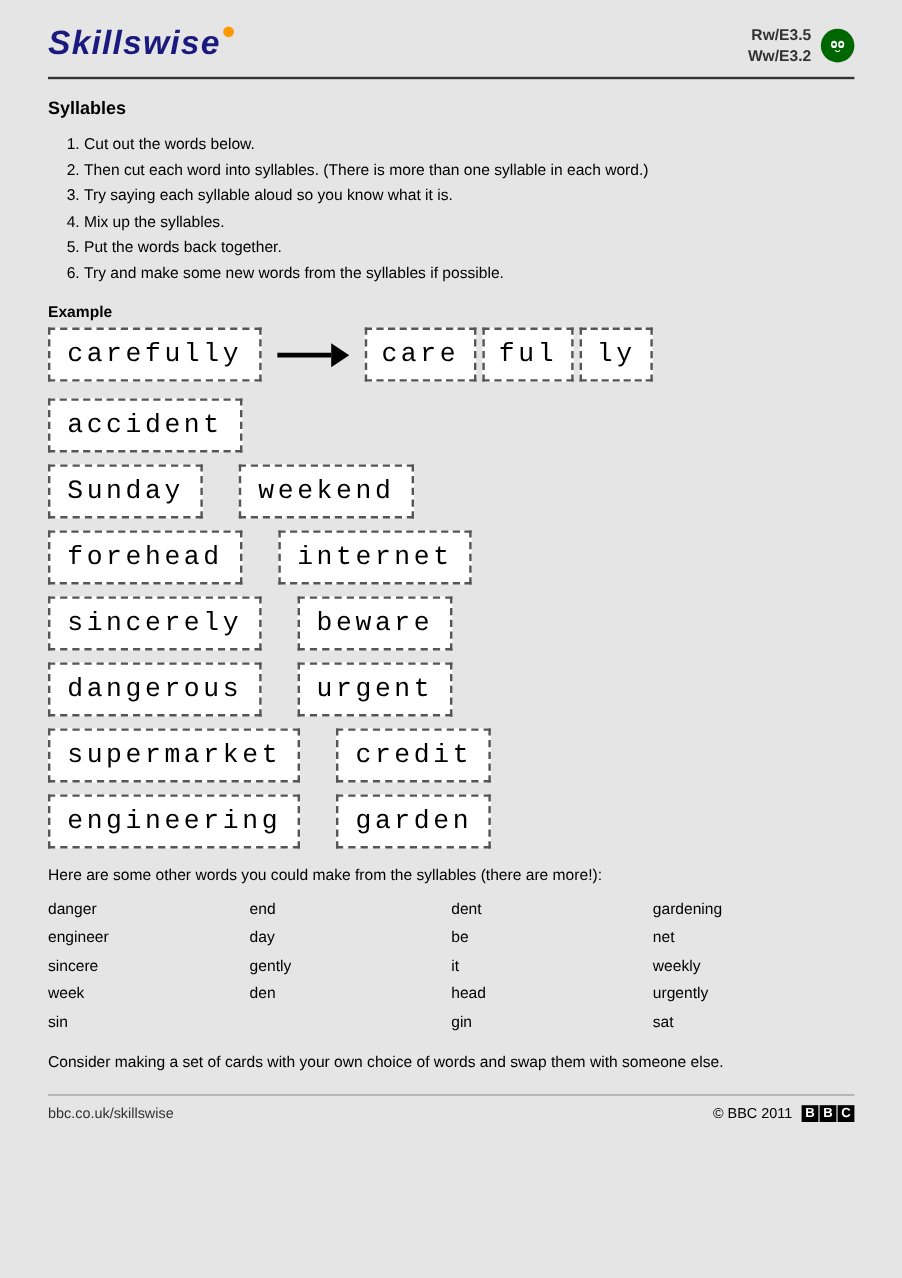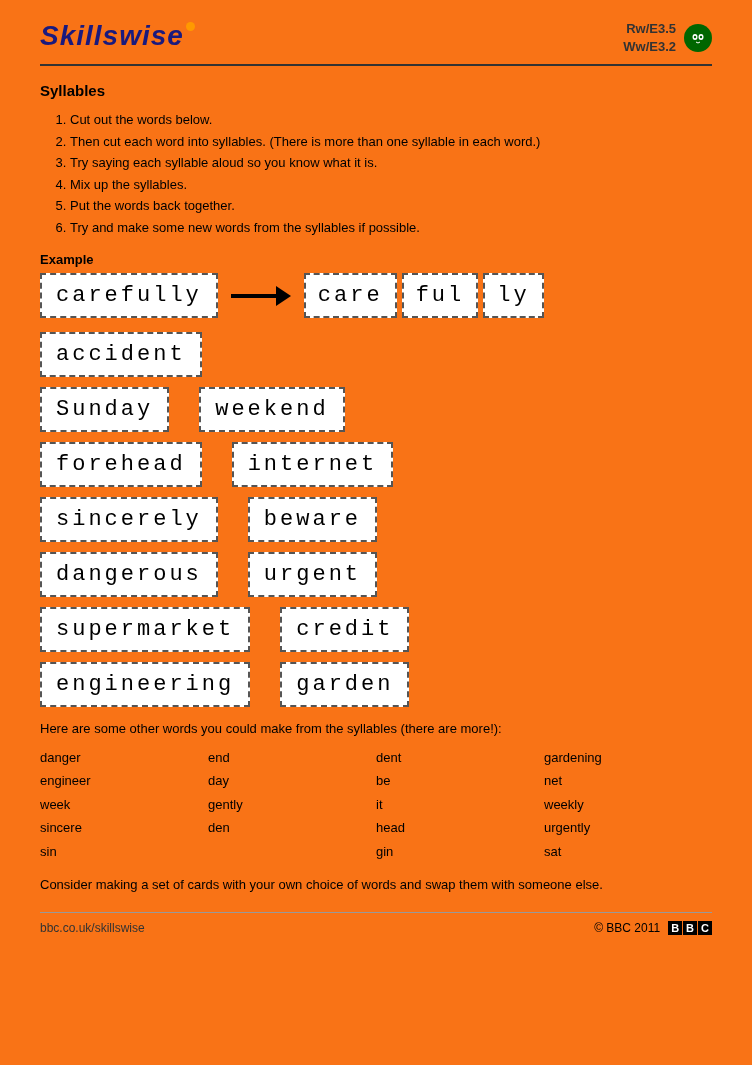--- a/index.html
+++ b/index.html
@@ -7,21 +7,21 @@
       font-family: Arial, sans-serif;
       background: #fff;
       color: #000;
       width: 752px;
       min-height: 1065px;
       padding: 0;
     }
     .page {
       width: 752px;
       min-height: 1065px;
-      background: #f97316;
+      background: #e5e5e5;
       padding: 20px 40px 20px 40px;
       position: relative;
     }
     
     .header {
       display: flex;
       justify-content: space-between;
       align-items: flex-start;
       border-bottom: 2px solid #333;
       padding-bottom: 8px;
@@ -278,22 +278,22 @@
         <div class="word-card">garden</div>
       </div>
     </div>
 
   <div class="note-text">Here are some other words you could make from the syllables (there are more!):</div>
 
   <div class="word-columns">
     <div class="word-col">
         <div>danger</div>
         <div>engineer</div>
+        <div>sincere</div>
         <div>week</div>
-        <div>sincere</div>
         <div>sin</div>
       </div>
     <div class="word-col">
         <div>end</div>
         <div>day</div>
         <div>gently</div>
         <div>den</div>
       </div>
     <div class="word-col">
         <div>dent</div>

